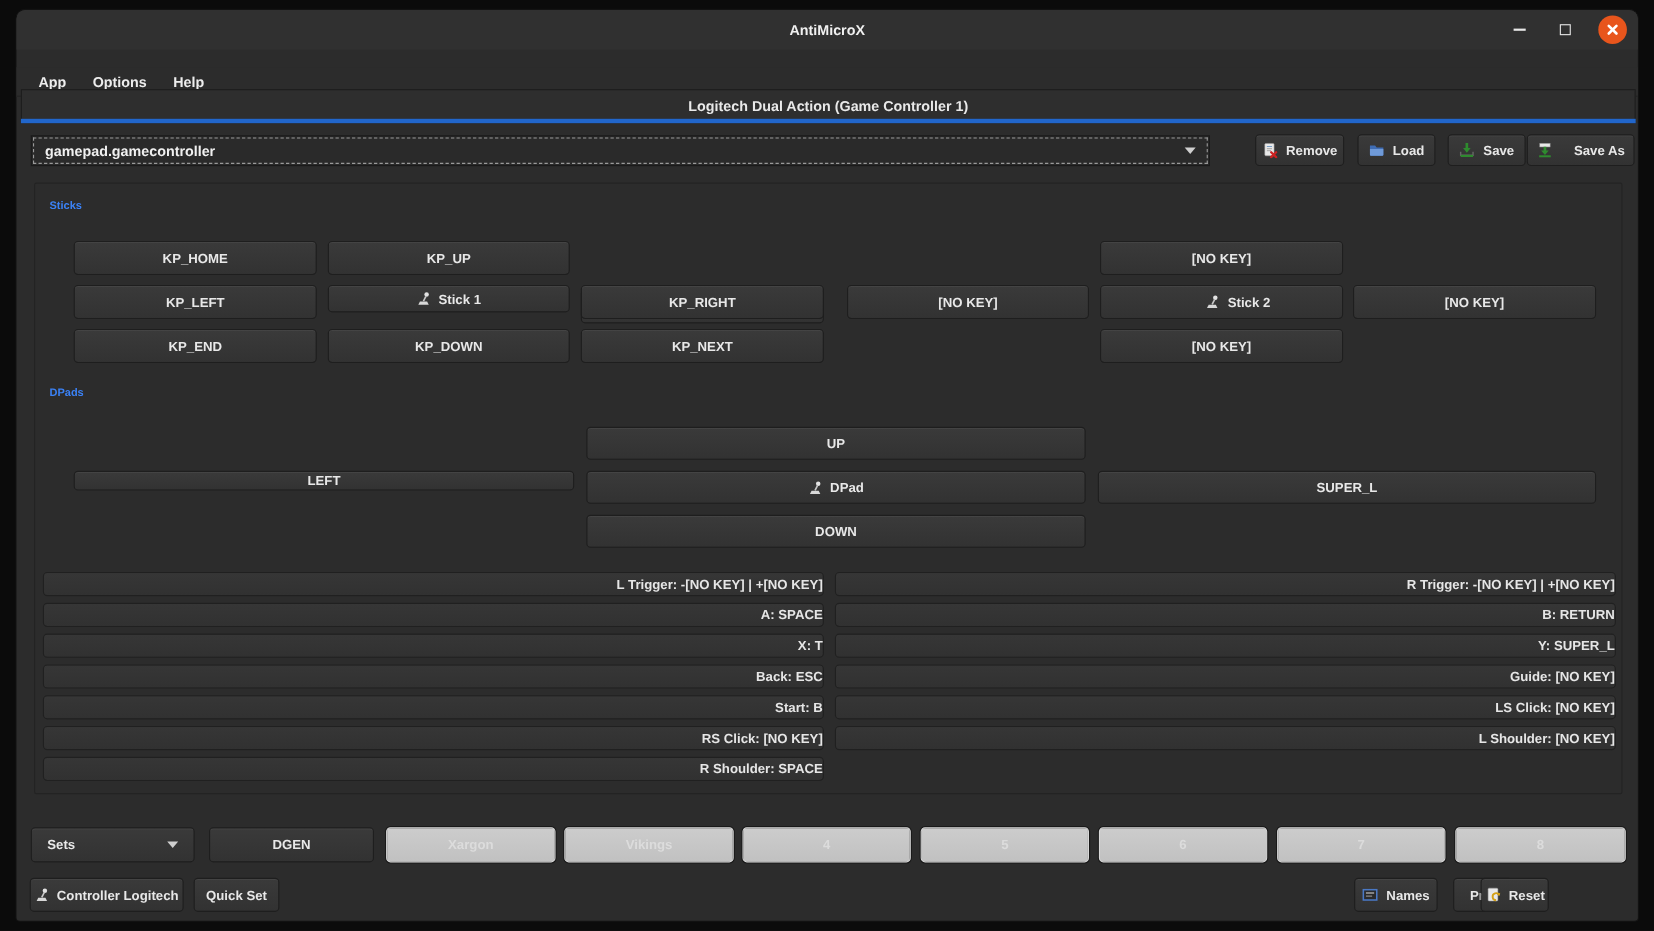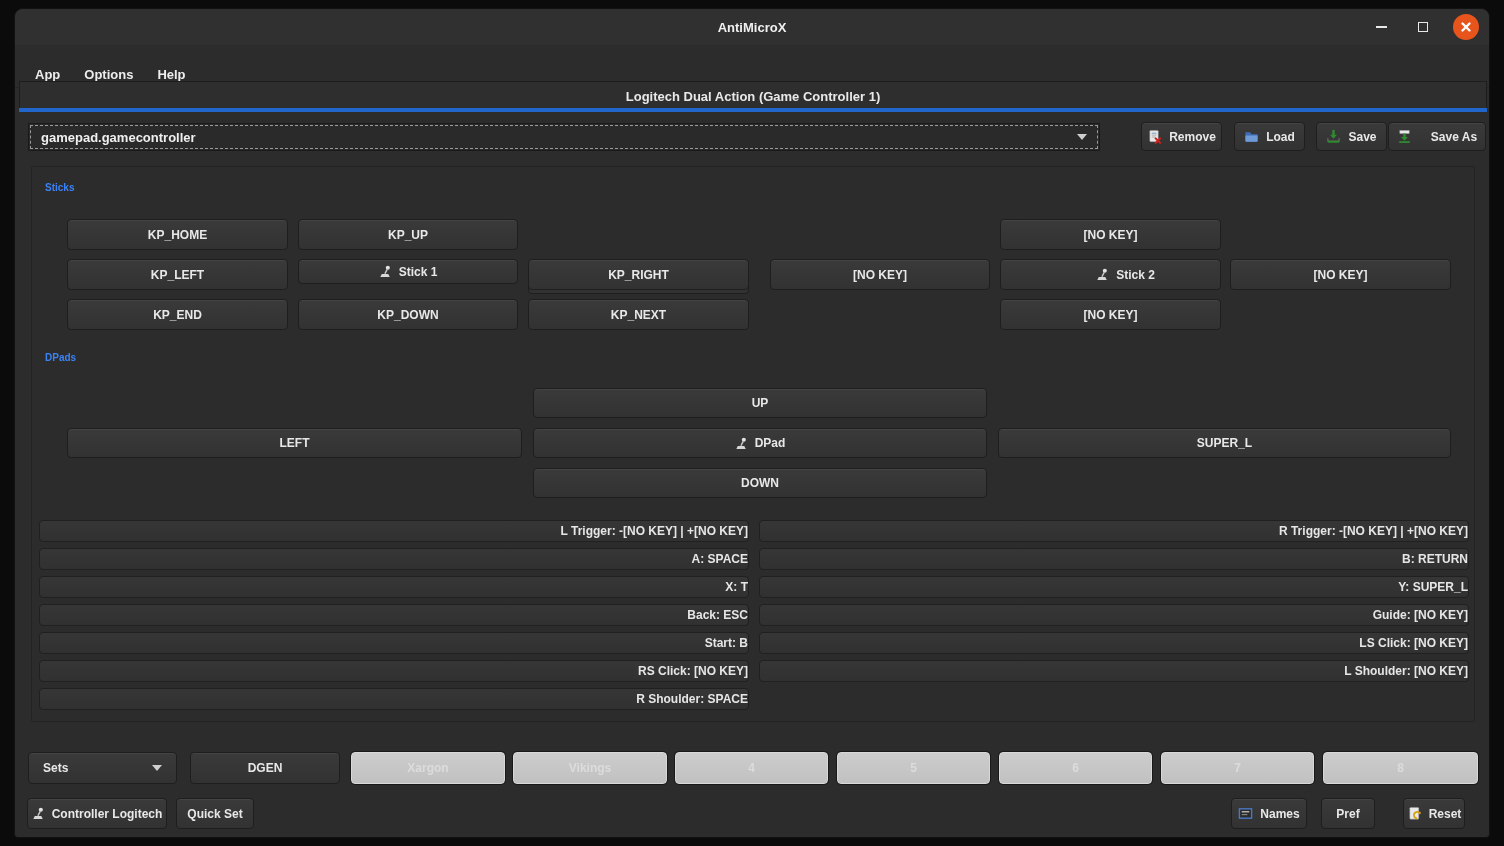--- a/index.html
+++ b/index.html
@@ -212,21 +212,21 @@
     </div>
   <div class="abs btn-dark" style="left:985px;  top:290px; width:221px; height:31px;">
       <span>[NO KEY]</span>
     </div>
 
   <div class="section-label" style="left:30px; top:343px;">DPads</div>
 
   <div class="abs btn-dark" style="left:518px; top:379px; width:454px; height:30px;">
       <span>UP</span>
     </div>
-  <div class="abs btn-dark" style="left:52px;  top:419px; width:455px; height:30px;">
+  <div class="abs btn-dark" style="left:52px;  top:419px; width:455px; height:18px;">
       <span>LEFT</span>
     </div>
   <div class="abs btn-dark" style="left:518px; top:419px; width:454px; height:30px;">
     <span class="icon">
       <svg width="13" height="13" viewBox="0 0 14 14">
         <circle cx="9.5" cy="3" r="2.2" fill="#e2e2e2"></circle>
         <line x1="8.8" y1="4.8" x2="6.4" y2="9.4" stroke="#c8c8c8" stroke-width="1.6"></line>
         <path d="M3 9.8 L10 9.8 L11.6 13 L1.4 13 Z" fill="#d8d8d8"></path>
       </svg>
     </span>
@@ -329,21 +329,21 @@
         <rect x="1.5" y="3" width="13" height="10" fill="#2a2a2a" stroke="#4a78c4" stroke-width="1.5"></rect>
         <line x1="4" y1="6.2" x2="12" y2="6.2" stroke="#dddddd" stroke-width="1.2"></line>
         <line x1="4" y1="9.2" x2="10" y2="9.2" stroke="#8a8a8a" stroke-width="1.2"></line>
       </svg>
     </span>
     <span>Names</span>
   </div>
   <div class="abs btn-dark" style="left:1306px; top:789px; width:54px; height:31px;">
     <span>Pref</span>
   </div>
-  <div class="abs btn-dark" style="left:1388px; top:789px; width:62px; height:31px;">
+  <div class="abs btn-dark" style="left:1331px; top:789px; width:62px; height:31px;">
     <span class="icon">
       <svg width="15" height="15" viewBox="0 0 16 16">
         <rect x="3" y="1.5" width="9.5" height="12.5" rx="1" fill="#e8e8e8" stroke="#999999" stroke-width="0.5"></rect>
         <path d="M10.8 13.2 a3.4 3.4 0 1 1 3 -5" fill="none" stroke="#d4a017" stroke-width="1.8"></path>
         <path d="M14.8 6 l-0.8 3 -2.6 -1.6 Z" fill="#d4a017"></path>
       </svg>
     </span>
     <span>Reset</span>
   </div>
 

